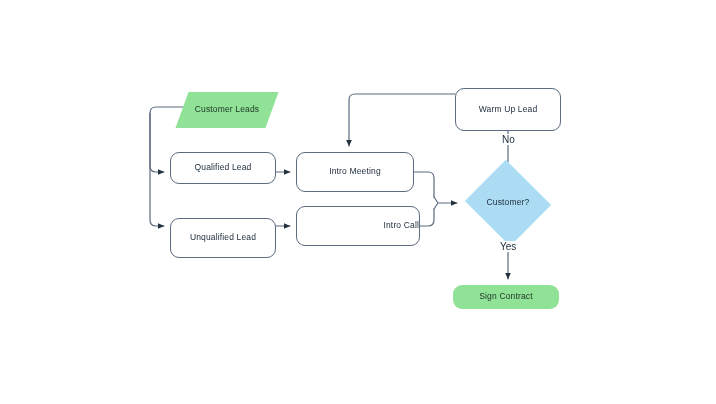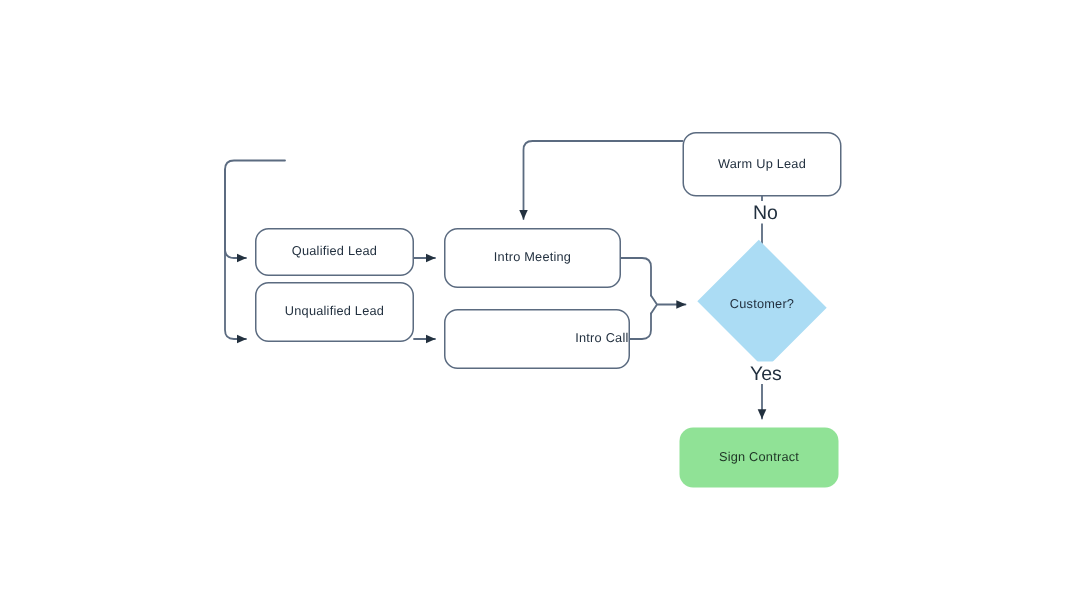--- a/index.html
+++ b/index.html
@@ -71,21 +71,21 @@
     left: 50%; top: 50%;
     width: 64px; height: 58px;
     margin-left: -32px; margin-top: -29px;
     background: #abdcf4;
     transform: rotate(45deg);
     z-index: -1;
   }
   .node .label { position: relative; z-index: 2; }
   .edge-label {
     position: absolute;
-    font-size: 13px;
+    font-size: 10px;
     color: #22303f;
     background: #ffffff;
     padding: 0 2px;
     z-index: 4;
     white-space: nowrap;
   }
 </style>
 </head>
 <body>
 
@@ -115,47 +115,51 @@
       <path d="M 434 197 L 438 203 L 434 209 M 438 203 L 457 203" marker-end="url(#arrow)"></path>
 
       <path d="M 508 162 L 508 121" marker-end="url(#arrow)"></path>
 
       <path d="M 455 94 L 355 94 Q 349 94 349 100 L 349 146" marker-end="url(#arrow)"></path>
 
       <path d="M 508 244 L 508 279" marker-end="url(#arrow)"></path>
     </g>
   </svg>
 
+  <div class="node data" style="left:182px; top:92px; width:90px; height:36px;">
+    <span class="para-shape"></span>
+    <span class="label">Customer Leads</span>
+  </div>
 
   <div class="node process" style="left:170px; top:152px; width:106px; height:32px;">
     <span class="label">Qualified Lead</span>
   </div>
 
-  <div class="node process" style="left:170px; top:188px; width:106px; height:40px;">
+  <div class="node process" style="left:170px; top:218px; width:106px; height:40px;">
     <span class="label">Unqualified Lead</span>
   </div>
 
   <div class="node process" style="left:296px; top:152px; width:118px; height:40px;">
     <span class="label">Intro Meeting</span>
   </div>
 
   <div class="node process" style="left:296px; top:206px; width:124px; height:40px;justify-content:flex-end;">
     <span class="label">Intro Call</span>
   </div>
 
   <div class="node process" style="left:455px; top:72px; width:106px; height:43px;margin-top:16px;">
     <span class="label">Warm Up Lead</span>
   </div>
 
   <div class="node decision" style="left:463px; top:162px; width:90px; height:82px;">
     <span class="dia-shape"></span>
     <span class="label">Customer?</span>
   </div>
 
-  <div class="node terminator" style="left:453px; top:285px; width:106px; height:40px;">
+  <div class="node terminator" style="left:453px; top:285px; width:106px; height:24px;">
     <span class="label">Sign Contract</span>
   </div>
 
   <div class="edge-label" style="left:500px; top:134px;">No</div>
 
   <div class="edge-label" style="left:498px; top:241px;">Yes</div>
 
 </div>
 
 </body></html>

